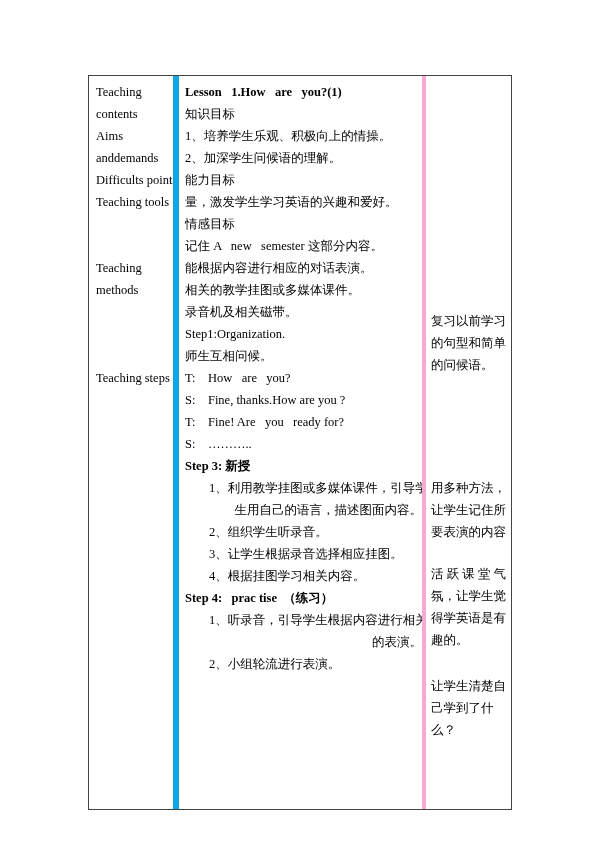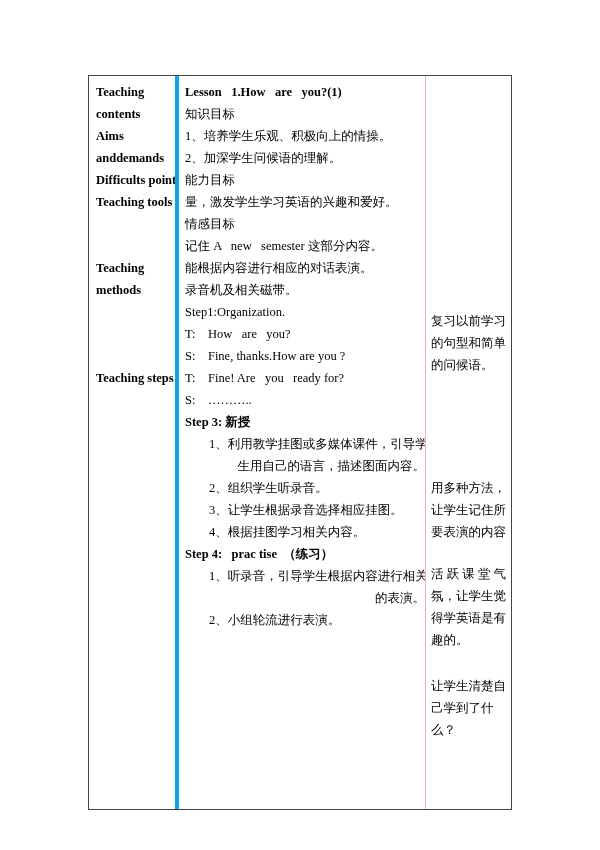--- a/index.html
+++ b/index.html
@@ -10,22 +10,22 @@
     font-family:"Liberation Serif","DejaVu Serif",serif;
     position:relative;
     overflow:hidden;
   }
   .page { position:absolute; inset:0; background:#fff; }
   .lesson-table {
     position:absolute; left:88px; top:75px; width:424px; height:735px;
     border:1px solid #444;
   }
   .col { position:absolute; top:0; height:100%; }
-  .col-left  { left:0;   width:90px;  border-right:4px solid #0ea5e9;font-weight:bold; }
-  .col-mid   { left:90px; width:247px; border-right:1px solid #f9a8d4; }
+  .col-left  { left:0;   width:90px;  border-right:6px solid #0ea5e9; }
+  .col-mid   { left:90px; width:247px; border-right:4px solid #f9a8d4; }
   .col-right { left:337px; width:87px; }
   .block { position:absolute; left:0; right:0; }
   .line {
     height:22px; line-height:22px; font-size:12.5px;
     white-space:pre; overflow:hidden;
   }
   .col-left  .line { padding-left:7px; }
   .col-mid   .line { padding-left:6px; }
   .col-right .line { padding-left:5px; }
   .line.bold { font-weight:bold; }
@@ -69,22 +69,24 @@
       <div class="block mid-lines">
           <div class="line bold">Lesson   1.How   are   you?(1)</div>
           <div class="line">知识目标</div>
           <div class="line">1、培养学生乐观、积极向上的情操。</div>
           <div class="line">2、加深学生问候语的理解。</div>
           <div class="line">能力目标</div>
           <div class="line">量，激发学生学习英语的兴趣和爱好。</div>
           <div class="line">情感目标</div>
           <div class="line">记住 A   new   semester 这部分内容。</div>
           <div class="line">能根据内容进行相应的对话表演。</div>
+          <div class="line">相关的教学挂图或多媒体课件。</div>
           <div class="line">录音机及相关磁带。</div>
           <div class="line">Step1:Organization.</div>
+          <div class="line">师生互相问候。</div>
           <div class="line">T:    How   are   you?</div>
           <div class="line">S:    Fine, thanks.How are you ?</div>
           <div class="line">T:    Fine! Are   you   ready for?</div>
           <div class="line">S:    ………..</div>
           <div class="line bold">Step 3: 新授</div>
           <div class="line ind1">1、利用教学挂图或多媒体课件，引导学</div>
           <div class="line ind2">生用自己的语言，描述图面内容。</div>
           <div class="line ind1">2、组织学生听录音。</div>
           <div class="line ind1">3、让学生根据录音选择相应挂图。</div>
           <div class="line ind1">4、根据挂图学习相关内容。</div>

